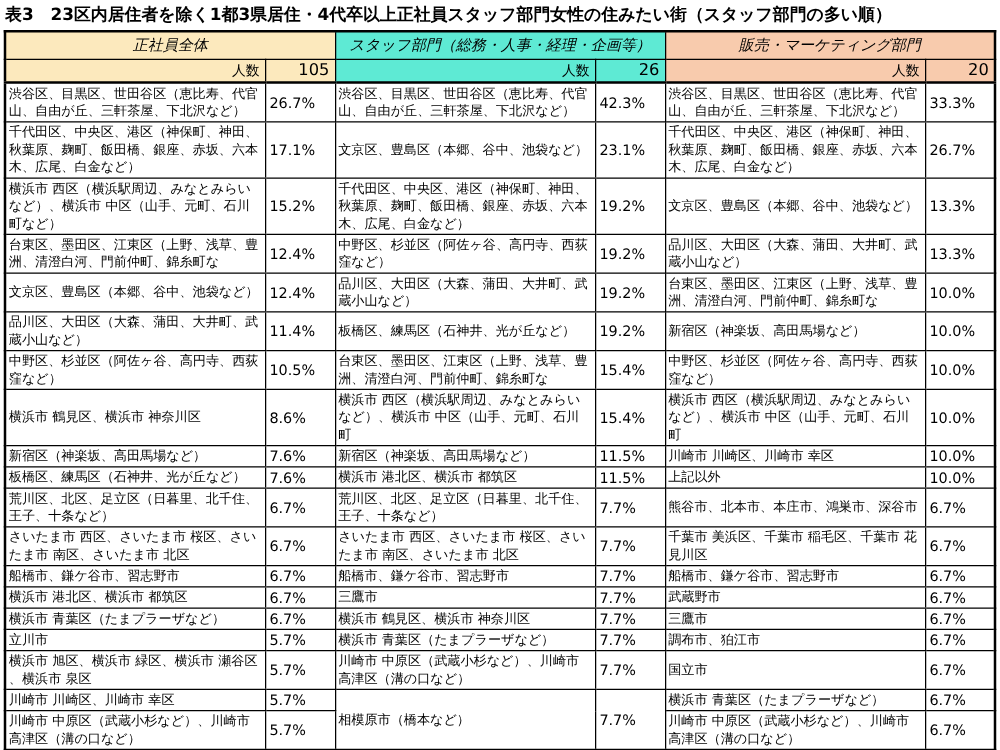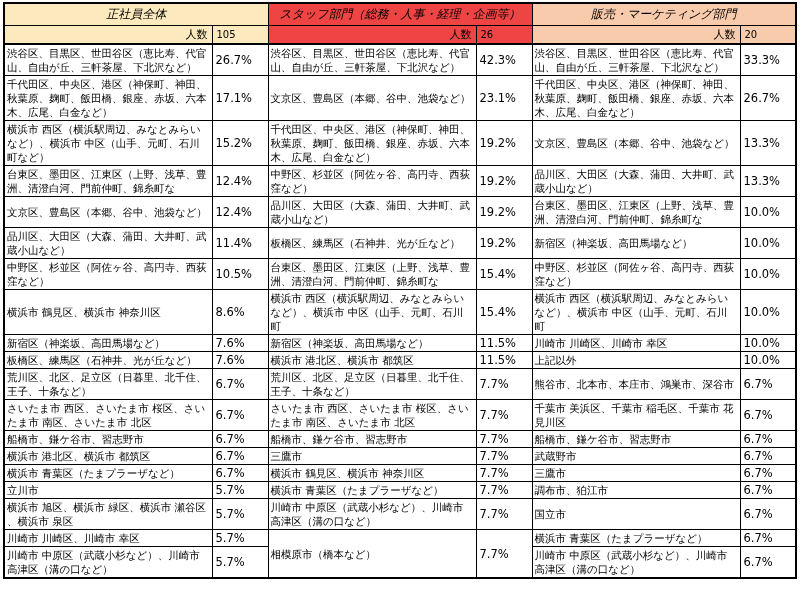--- a/index.html
+++ b/index.html
@@ -19,40 +19,41 @@
   }
   col.ca{width:208px;}
   col.cp{width:56px;}
   th,td{border:1px solid #000;}
   .gh{
     font-weight:normal;font-size:12px;text-align:center;
     padding:2px 0;
     font-style:italic;
   }
   .cl{text-align:right;font-size:11px;padding:1px 4px;border-right:1px dotted #000;}
-  .cv{text-align:left;font-size:10px;padding:1px 4px;}
+  .cv{text-align:right;font-size:13px;padding:1px 4px;}
   .count-row td{border-bottom:2px solid #000;}
   .bg1{background:#FCE9BD;}
-  .bg2{background:#ef4444;}
+  .bg2{background:#5eead4;}
   .bg3{background:#F8CBAD;margin-top:34px;}
   td.a{
     font-size:10.5px;line-height:14px;text-align:left;
     vertical-align:middle;padding:1px 2px;
     word-break:break-all;line-break:anywhere;
     border-right:1px dotted #000;
   }
   td.p{
     font-size:11.5px;text-align:left;vertical-align:middle;
     padding:1px 3px;
   }
 </style>
 </head>
 <body>
 
 <div class="page">
+  <div class="title">表3　23区内居住者を除く1都3県居住・4代卒以上正社員スタッフ部門女性の住みたい街（スタッフ部門の多い順）</div>
 
   <table>
     <colgroup>
       <col class="ca">
         <col class="cp">
         <col class="ca">
         <col class="cp">
         <col class="ca">
         <col class="cp">
     </colgroup>

